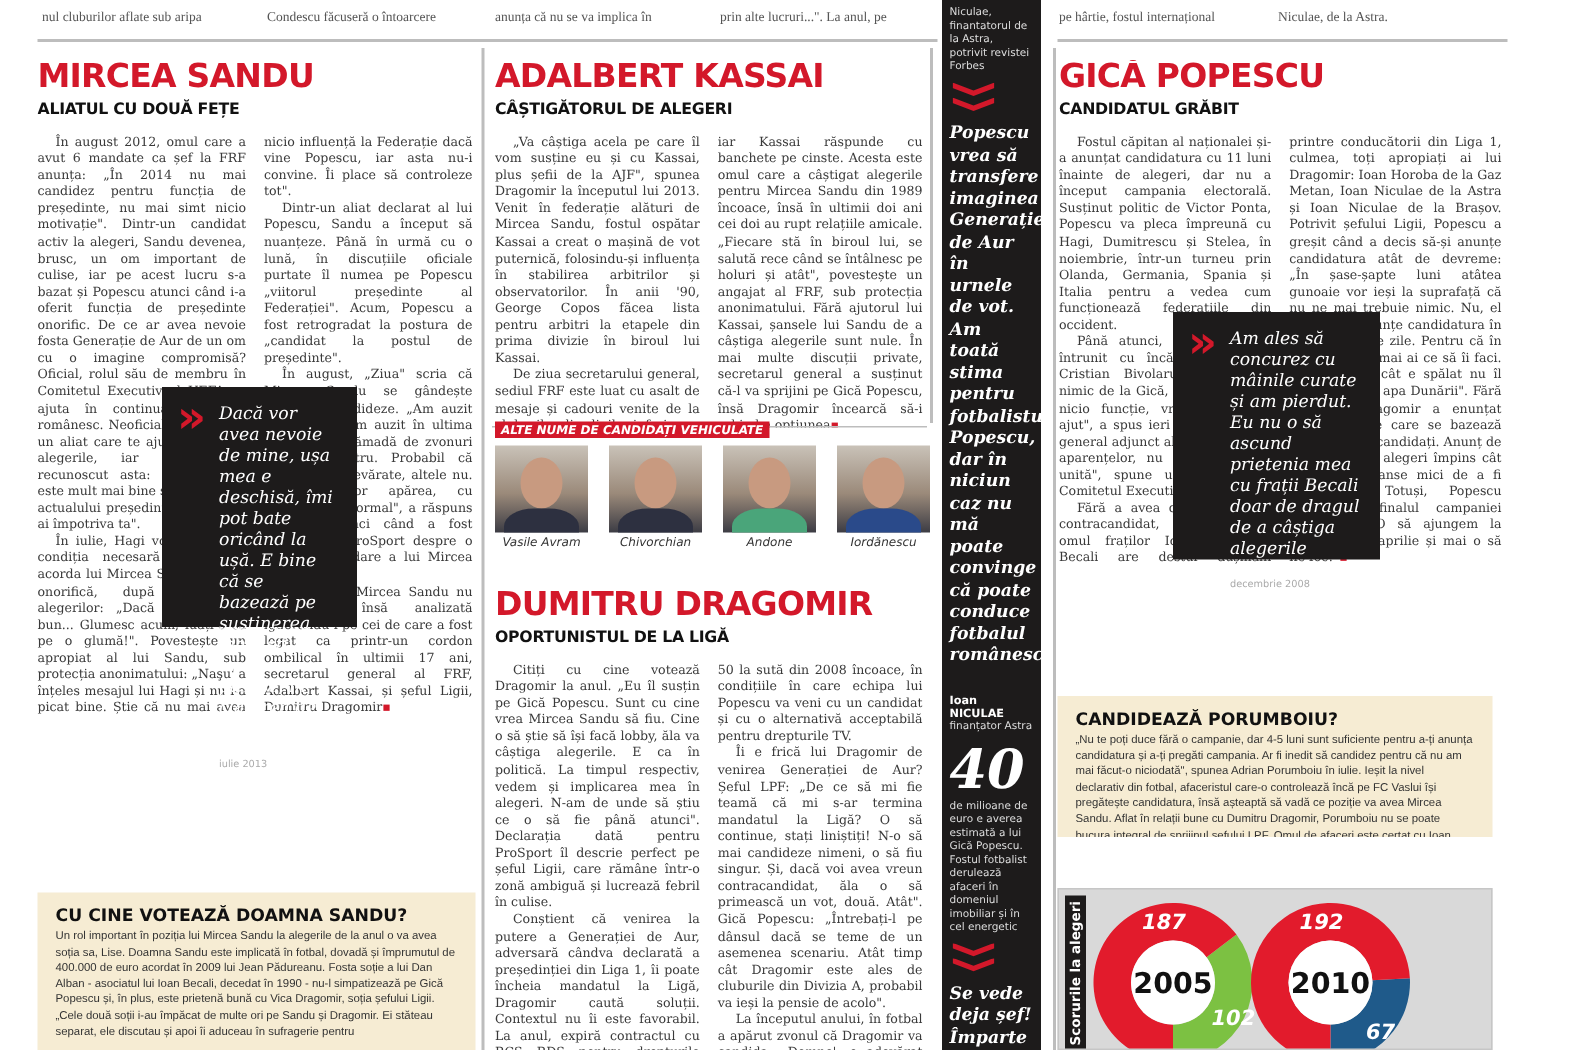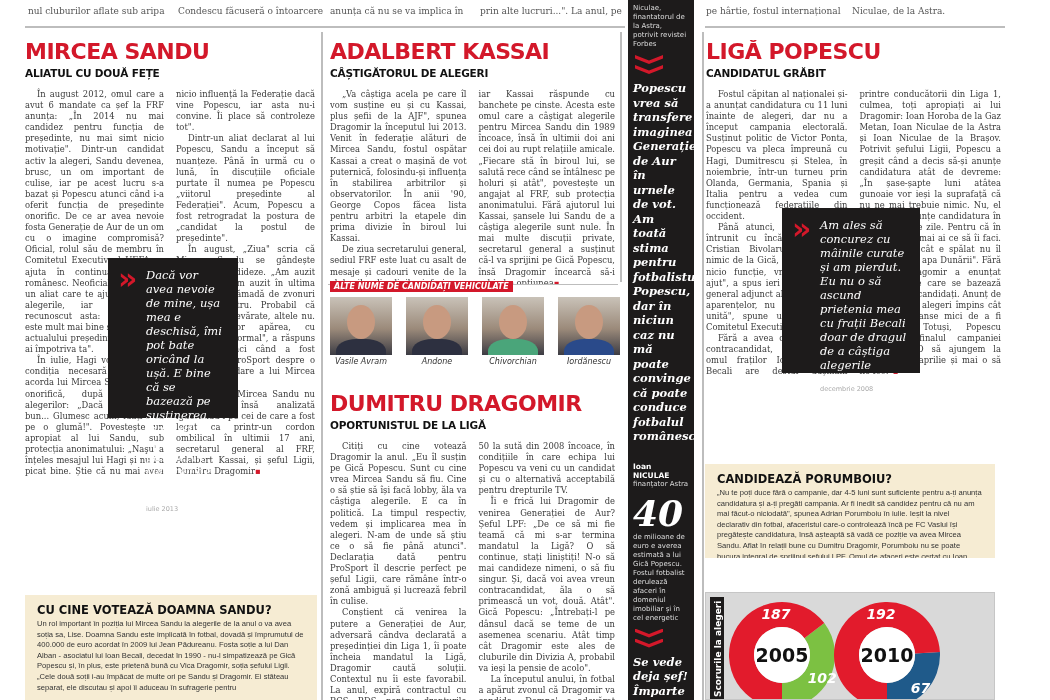--- a/index.html
+++ b/index.html
@@ -1,20 +1,20 @@
 <!DOCTYPE html>
 <html><head>
 <meta charset="utf-8">
 <style>
   * { box-sizing: border-box; margin: 0; padding: 0; }
   html, body { width: 1050px; height: 700px; overflow: hidden; background: #ffffff; }
   body { position: relative; font-family: "DejaVu Serif", serif; color: #2a2a2a; }
 
   .top-strip { position: absolute; top: 0; left: 0; width: 1050px; height: 24px; font-size: 9px; color: #555; }
-  .top-strip span { position: absolute; top: 6px; white-space: nowrap; }
+  .top-strip span { position: absolute; top: 6px; white-space: nowrap; font-family: Liberation Serif, serif; }
   .rule-h { position: absolute; height: 2px; background: #bdbdbd; }
   .rule-v { position: absolute; width: 2px; background: #bdbdbd; }
 
   .story { position: absolute; }
   .headline { font-family: "DejaVu Sans", sans-serif; font-weight: bold; color: #d3182a; font-size: 22px; letter-spacing: -0.5px; line-height: 24px; }
   .kicker { font-family: "DejaVu Sans", sans-serif; font-weight: bold; color: #111; font-size: 10.5px; margin-top: 3px; letter-spacing: -0.2px; }
   .cols { margin-top: 10px; column-count: 2; column-gap: 12px; font-size: 8.4px; line-height: 11.1px; text-align: justify; color: #3a3a3a; }
   .cols p { text-indent: 12px; }
   .end { color: #d3182a; font-weight: bold; }
 
@@ -99,25 +99,25 @@
 
 <section class="photo-strip">
   <span class="photo-label">ALTE NUME DE CANDIDAȚI VEHICULATE</span>
   <div class="photos">
     <figure class="photo">
         <div class="img"></div>
         <figcaption class="name">Vasile Avram</figcaption>
       </figure>
     <figure class="photo">
         <div class="img"></div>
-        <figcaption class="name">Andone</figcaption>
+        <figcaption class="name">Chivorchian</figcaption>
       </figure>
     <figure class="photo">
         <div class="img"></div>
-        <figcaption class="name">Chivorchian</figcaption>
+        <figcaption class="name">Andone</figcaption>
       </figure>
     <figure class="photo">
         <div class="img"></div>
         <figcaption class="name">Iordănescu</figcaption>
       </figure>
   </div>
 </section>
 
 <article class="story" style="left:330px;top:392px;width:285px;height:308px;overflow:hidden">
   <h1 class="headline">DUMITRU DRAGOMIR</h1>
@@ -145,21 +145,21 @@
   <div class="big-num">40</div>
   <div class="sm">de milioane de euro e averea estimată a lui Gică Popescu. Fostul fotbalist derulează afaceri în domeniul imobiliar și în cel energetic</div>
   <div class="chev">
       <i></i>
       <i></i>
     </div>
   <div class="big-quote">Se vede deja șef! Împarte funcții! Nu îi susțin candidatura! Popescu e un om care a</div>
 </aside>
 
 <article class="story" style="left:706px;top:40px;width:295px;height:420px;overflow:hidden">
-  <h1 class="headline">LIGĂ POPESCU</h1>
+  <h1 class="headline">GICĂ POPESCU</h1>
   <h2 class="kicker">CANDIDATUL GRĂBIT</h2>
   <div class="cols">
     <p>Fostul căpitan al naționalei și-a anunțat candidatura cu 11 luni înainte de alegeri, dar nu a început campania electorală. Susținut politic de Victor Ponta, Popescu va pleca împreună cu Hagi, Dumitrescu și Stelea, în noiembrie, într-un turneu prin Olanda, Germania, Spania și Italia pentru a vedea cum funcționează federațiile din occident.</p>
     <p>Până atunci, echipa lui s-a întrunit cu încă un membru, Cristian Bivolaru. „Nu vreau nimic de la Gică, nu mi-a promis nicio funcție, vreau doar să-l ajut", a spus ieri fostul secretar general adjunct al FRF. „În ciuda aparențelor, nu sunt o echipă unită", spune un membru în Comitetul Executiv al FRF.</p>
     <p><span>Fără a avea deocamdată un contracandidat, cel considerat omul fraților Ioan și Victor Becali are destui dușmani printre conducătorii din Liga 1, culmea, toți apropiați ai lui Dragomir: Ioan Horoba de la Gaz Metan, Ioan Niculae de la Astra și Ioan Niculae de la Brașov. Potrivit șefului Ligii, Popescu a greșit când a decis să-și anunțe candidatura atât de devreme: „În șase-șapte luni atâtea gunoaie vor ieși la suprafață că nu ne mai trebuie nimic. Nu, el trebuia să anunțe candidatura în ultimele 30 de zile. Pentru că în 30 de zile nu mai ai ce să îi faci. Mai mult de cât e spălat nu îl mai spală nici apa Dunării". Fără să vrea, Dragomir a enunțat principalul pe care se bazează viitorii contracandidați. Anunț de participare la alegeri împins cât mai târziu, șanse mici de a fi compromis. Totuși, Popescu anticipează finalul campaniei electorale: „O să ajungem la tensiuni... în aprilie și mai o să fie foc!"</span><span class="end">▪</span></p>
   </div>
 </article>
 <aside class="quote" style="left:782px;top:208px;width:138px;height:165px">
   <span class="qmark">»</span>
   <div class="qtext">Am ales să concurez cu mâinile curate și am pierdut. Eu nu o să ascund prietenia mea cu frații Becali doar de dragul de a câștiga alegerile</div>

